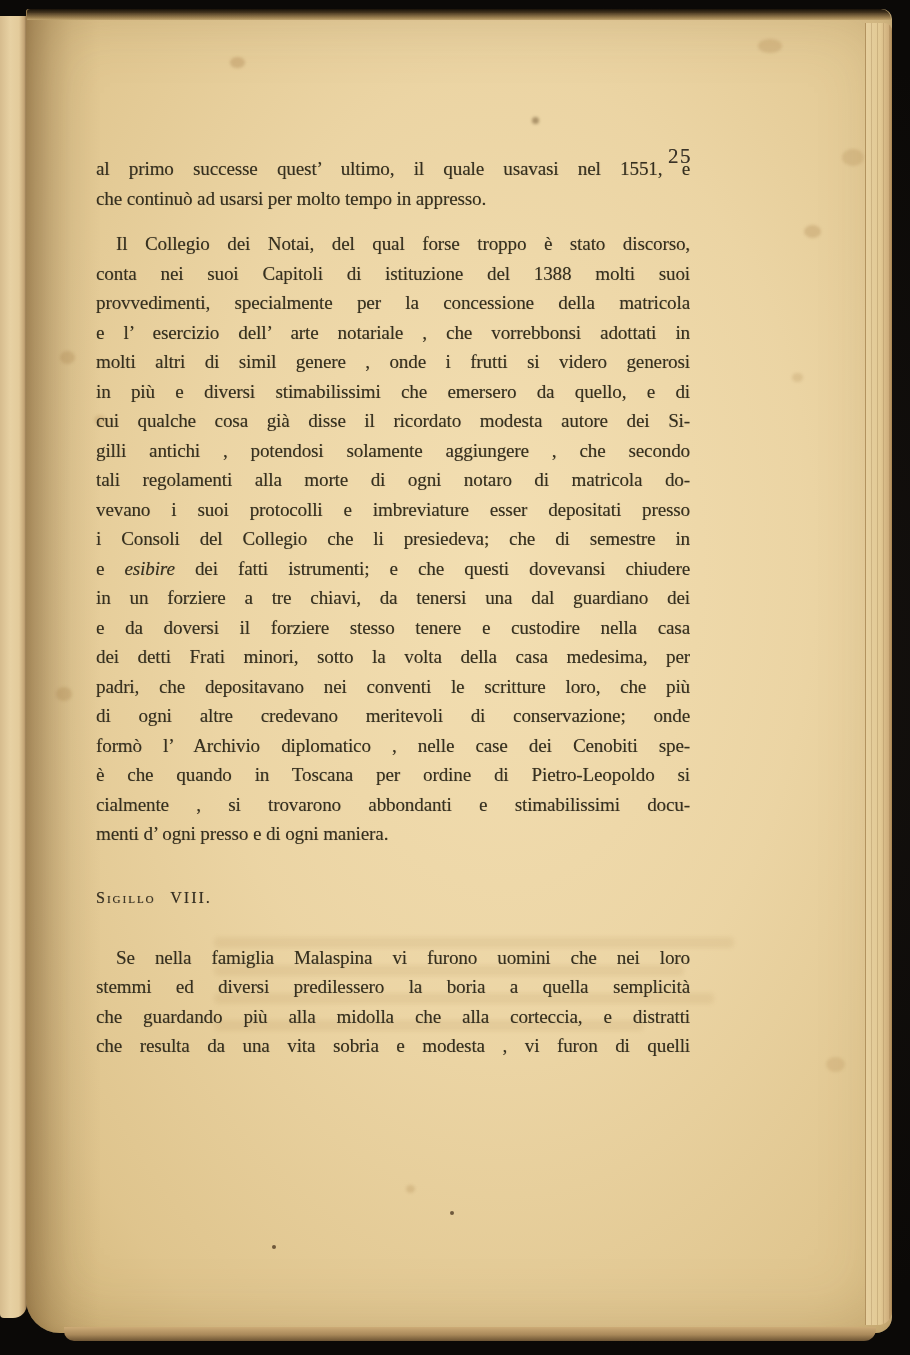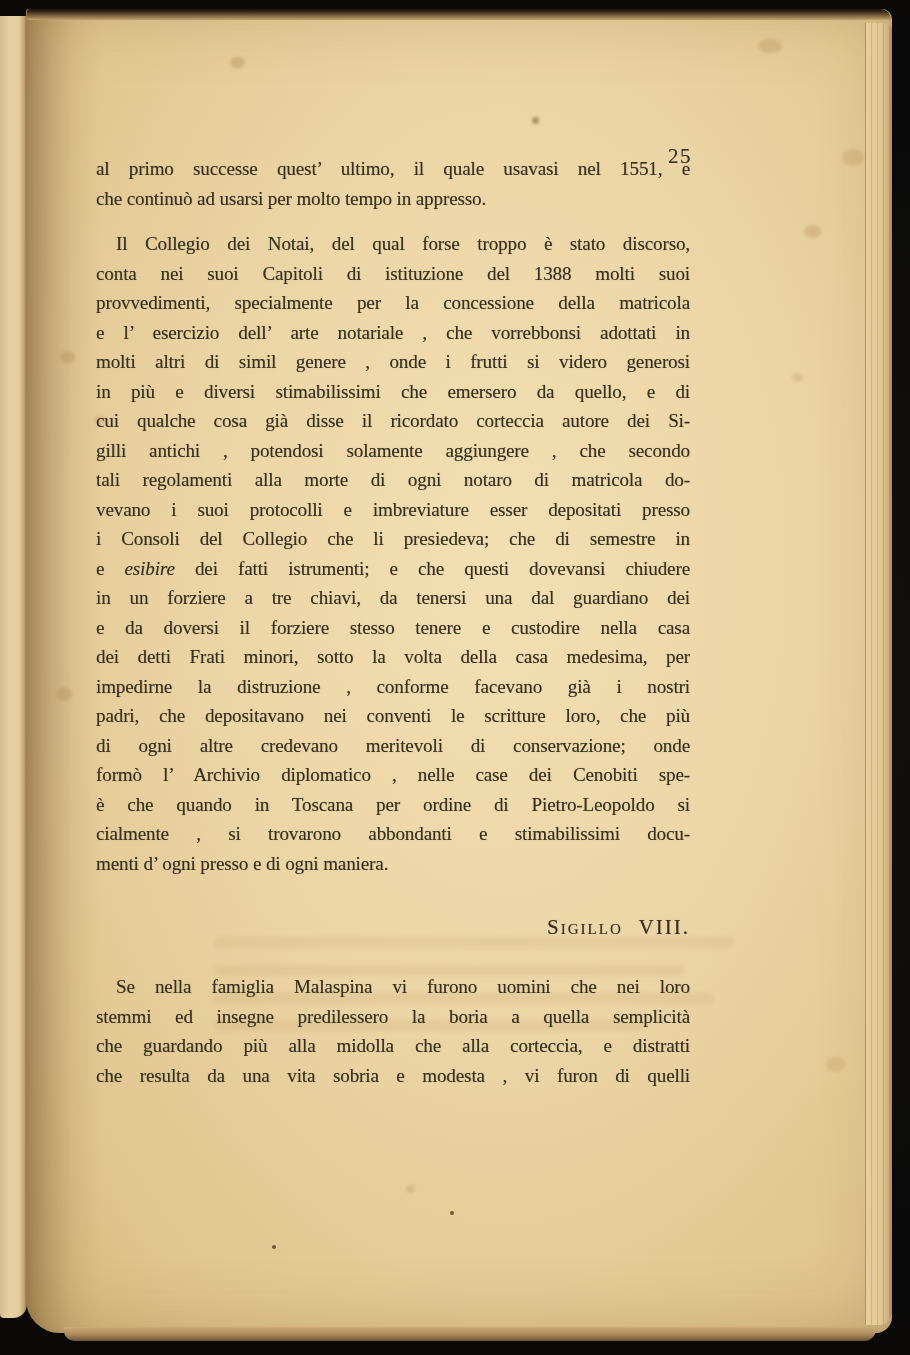--- a/index.html
+++ b/index.html
@@ -77,21 +77,21 @@
   .line{
     height:29.5px;line-height:29.5px;overflow:hidden;
     text-align:justify;text-align-last:justify;letter-spacing:-.1px;
     white-space:normal;
   }
   .line.indent{text-indent:20px;}
   .line.lastline{text-align-last:left;}
   .it{font-style:italic;}
   .heading{
     margin-top:34px;margin-bottom:30px;height:30px;line-height:30px;
-    text-align:right;font-variant:small-caps;font-size:21px;
+    text-align:left;font-variant:small-caps;font-size:16px;
     letter-spacing:2px;word-spacing:9px;color:#352e20;
     text-shadow:.3px .3px .7px rgba(54,46,33,.45);
   }
 </style>
 </head>
 <body>
 
 <div class="stage">
 
   <div class="prev-page"></div>
@@ -131,39 +131,38 @@
         <div class="line"><span>al primo successe quest’ ultimo, il quale usavasi nel 1551, e</span></div>
         <div class="line lastline"><span>che continuò ad usarsi per molto tempo in appresso.</span></div>
       </div>
       <div class="para">
         <div class="line indent"><span>Il Collegio dei Notai, del qual forse troppo è stato discorso,</span></div>
         <div class="line"><span>conta nei suoi Capitoli di istituzione del 1388 molti suoi</span></div>
         <div class="line"><span>provvedimenti, specialmente per la concessione della matricola</span></div>
         <div class="line"><span>e l’ esercizio dell’ arte notariale , che vorrebbonsi adottati in</span></div>
         <div class="line"><span>molti altri di simil genere , onde i frutti si videro generosi</span></div>
         <div class="line"><span>in più e diversi stimabilissimi che emersero da quello, e di</span></div>
-        <div class="line"><span>cui qualche cosa già disse il ricordato corteccia autore dei Si-</span></div>
+        <div class="line"><span>cui qualche cosa già disse il ricordato modesta autore dei Si-</span></div>
         <div class="line"><span>gilli antichi , potendosi solamente aggiungere , che secondo</span></div>
         <div class="line"><span>tali regolamenti alla morte di ogni notaro di matricola do-</span></div>
         <div class="line"><span>vevano i suoi protocolli e imbreviature esser depositati presso</span></div>
         <div class="line"><span>i Consoli del Collegio che li presiedeva; che di semestre in</span></div>
         <div class="line"><span>e </span><span class="it">esibire</span><span> dei fatti istrumenti; e che questi dovevansi chiudere</span></div>
         <div class="line"><span>in un forziere a tre chiavi, da tenersi una dal guardiano dei</span></div>
         <div class="line"><span>e da doversi il forziere stesso tenere e custodire nella casa</span></div>
         <div class="line"><span>dei detti Frati minori, sotto la volta della casa medesima, per</span></div>
-        <div class="line"><span>impedirne la distruzione , conforme facevano già i nostri</span></div>
         <div class="line"><span>padri, che depositavano nei conventi le scritture loro, che più</span></div>
         <div class="line"><span>di ogni altre credevano meritevoli di conservazione; onde</span></div>
         <div class="line"><span>formò l’ Archivio diplomatico , nelle case dei Cenobiti spe-</span></div>
         <div class="line"><span>è che quando in Toscana per ordine di Pietro-Leopoldo si</span></div>
         <div class="line"><span>cialmente , si trovarono abbondanti e stimabilissimi docu-</span></div>
         <div class="line lastline"><span>menti d’ ogni presso e di ogni maniera.</span></div>
       </div>
       <div class="heading">Sigillo VIII.</div>
       <div class="para">
         <div class="line indent"><span>Se nella famiglia Malaspina vi furono uomini che nei loro</span></div>
-        <div class="line"><span>stemmi ed insegne predilessero la boria a quella semplicità</span></div>
+        <div class="line"><span>stemmi ed diversi predilessero la boria a quella semplicità</span></div>
         <div class="line"><span>che guardando più alla midolla che alla corteccia, e distratti</span></div>
         <div class="line"><span>che resulta da una vita sobria e modesta , vi furon di quelli</span></div>
       </div>
     </div>
 
 </div>
 
 </body></html>

